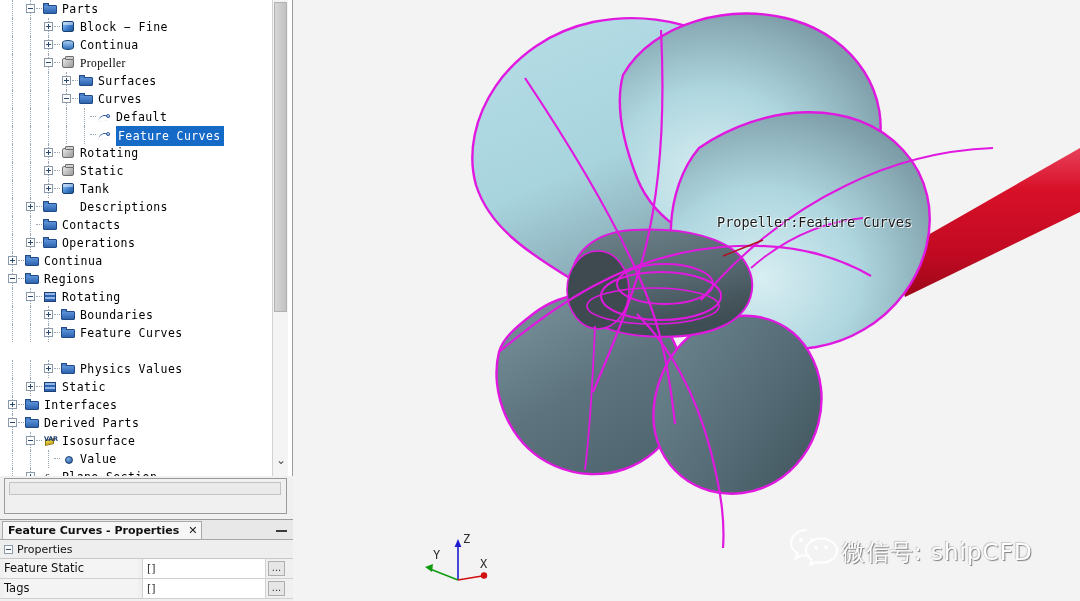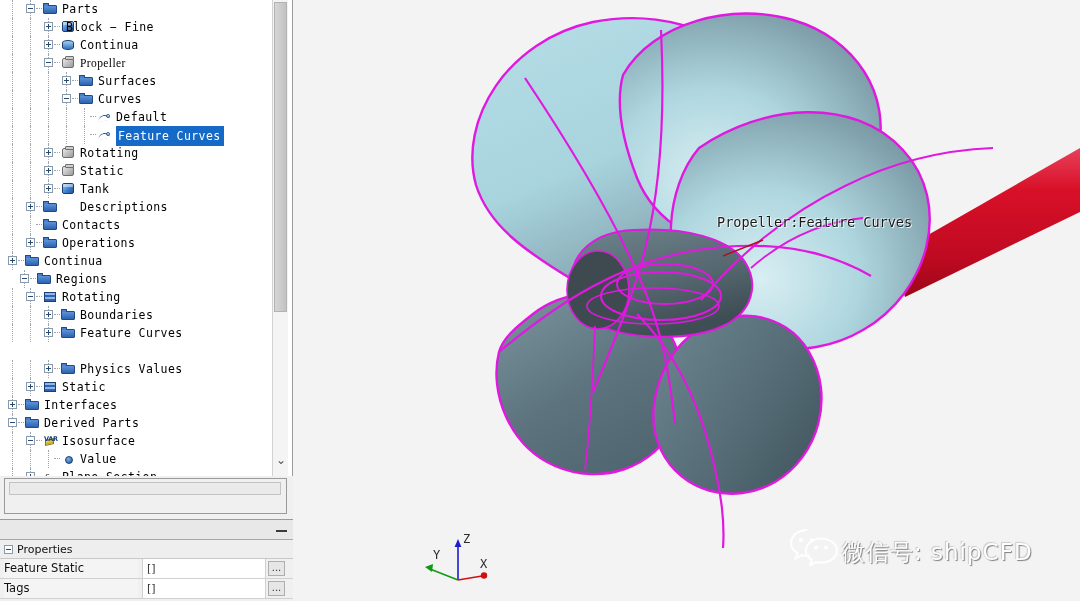--- a/index.html
+++ b/index.html
@@ -284,21 +284,21 @@
             <span class="ico folder" style="left: 43px;"></span>
             <span class="lbl" style="position: absolute; left: 62px; top: 0px;">Parts</span>
           </div>
           <div class="trow" style="top: 18px; position: absolute; left: 0px; width: 272px;">
             <span class="vline" style="left: 12px;"></span>
             <span class="vline" style="left: 30px;"></span>
             <span class="vline" style="left: 48px;"></span>
             <span class="tog plus" style="left: 44px;"></span>
             <span class="dots" style="left: 54px;"></span>
             <span class="ico cube" style="left: 61px;"></span>
-            <span class="lbl" style="position: absolute; left: 66px; top: 0px;">Block − Fine</span>
+            <span class="lbl" style="position: absolute; left: 80px; top: 0px;">Block − Fine</span>
           </div>
           <div class="trow" style="top: 36px; position: absolute; left: 0px; width: 272px;">
             <span class="vline" style="left: 12px;"></span>
             <span class="vline" style="left: 30px;"></span>
             <span class="vline" style="left: 48px;"></span>
             <span class="tog plus" style="left: 44px;"></span>
             <span class="dots" style="left: 54px;"></span>
             <span class="ico cyl" style="left: 61px;"></span>
             <span class="lbl" style="position: absolute; left: 80px; top: 0px;">Continua</span>
           </div>
@@ -401,21 +401,21 @@
             <span class="ico folder" style="left: 43px;"></span>
             <span class="lbl" style="position: absolute; left: 62px; top: 0px;">Operations</span>
           </div>
           <div class="trow" style="top: 252px; position: absolute; left: 0px; width: 272px;">
             <span class="vline" style="left: 12px;"></span>
             <span class="tog plus" style="left: 8px;"></span>
             <span class="dots" style="left: 18px;"></span>
             <span class="ico folder" style="left: 25px;"></span>
             <span class="lbl" style="position: absolute; left: 44px; top: 0px;">Continua</span>
           </div>
-          <div class="trow" style="top: 270px; position: absolute; left: 0px; width: 272px; margin-left: 12px;">
+          <div class="trow" style="top: 270px; position: absolute; left: 0px; width: 272px;">
             <span class="vline" style="left: 12px;"></span>
             <span class="tog" style="left: 8px;"></span>
             <span class="dots" style="left: 18px;"></span>
             <span class="ico folder" style="left: 25px;"></span>
             <span class="lbl" style="position: absolute; left: 44px; top: 0px;">Regions</span>
           </div>
           <div class="trow" style="top: 288px; position: absolute; left: 0px; width: 272px;">
             <span class="vline" style="left: 12px;"></span>
             <span class="vline" style="left: 30px;"></span>
             <span class="tog" style="left: 26px;"></span>
@@ -504,20 +504,24 @@
         <div id="tree-down">⌄</div>
       </div>
     </div>
 
     <div id="filter-box">
       <div id="filter-input"></div>
     </div>
 
     <div id="props-panel">
       <div id="props-tabbar">
+        <div id="props-tab">
+          <span>Feature Curves - Properties</span>
+          <span class="x">✕</span>
+        </div>
         <div id="props-min"></div>
       </div>
 
       <div id="props-header">
         <span class="expander"></span><span>Properties</span>
       </div>
 
       <div class="prow" style="top:39px;">
         <div class="pname">Feature Static</div>
         <div class="pval">[]</div>

